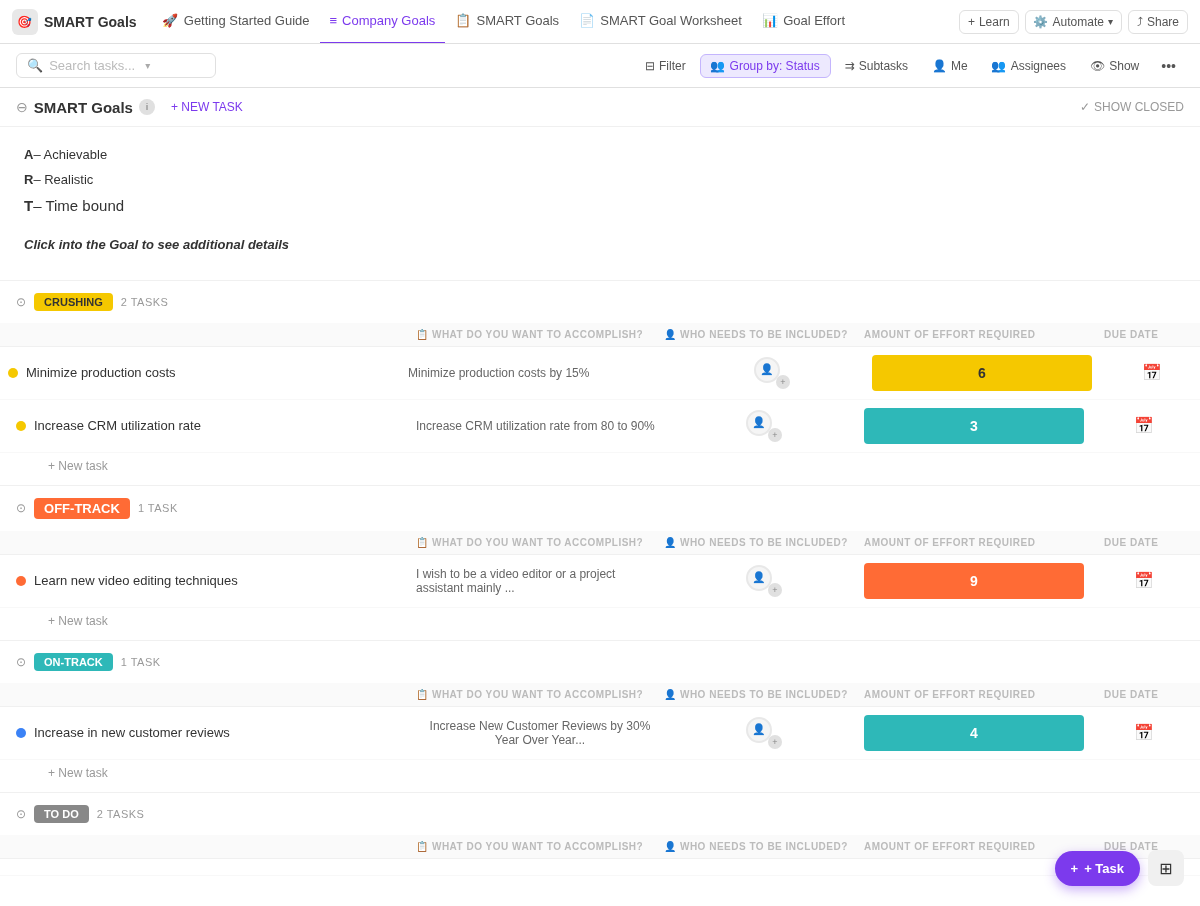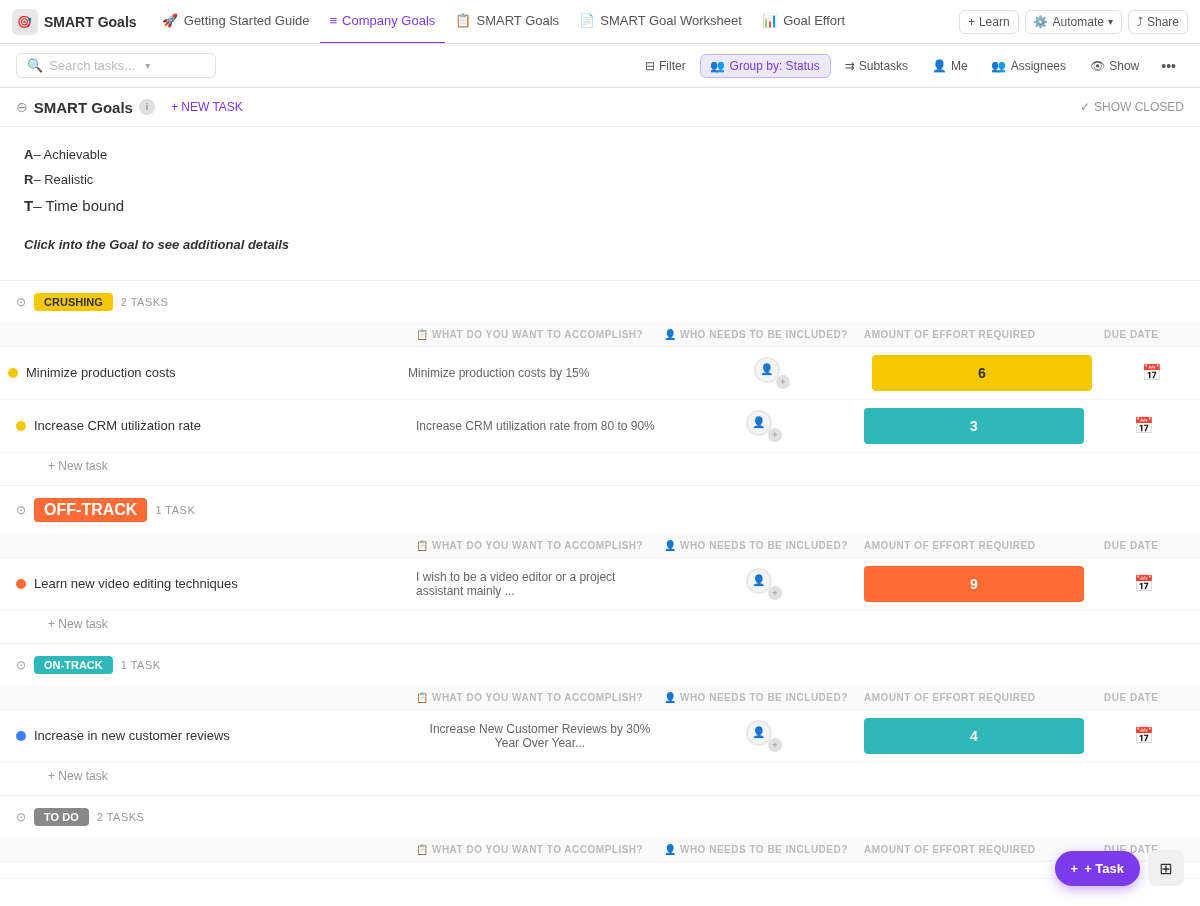--- a/index.html
+++ b/index.html
@@ -170,21 +170,21 @@
       <div style="display:flex;align-items:center;">
         <div style="height:36px;border-radius:4px;display:flex;align-items:center;justify-content:center;color:white;font-weight:700;font-size:14px;width:220px;background:#2eb8b8;cursor:pointer;">3</div>
       </div>
       <div style="display:flex;align-items:center;justify-content:center;color:#ccc;font-size:16px;cursor:pointer;">📅</div>
     </div>
       <div style="padding: 6px 16px 12px 48px; font-size: 12px; color: rgb(153, 153, 153); cursor: pointer;">+ New task</div>
     </div>
     <div style="margin-bottom: 0px;">
       <div style="display: flex; align-items: center; padding: 12px 16px; background: rgb(255, 255, 255); border-top: 1px solid rgb(240, 240, 240);">
     <span style="cursor:pointer;color:#999;font-size:12px;margin-right:8px;">⊙</span>
-    <span style="padding: 3px 10px; border-radius: 4px; font-size: 16px; font-weight: 700; margin-right: 8px; background: rgb(255, 107, 53); color: white;" class="badge-offtrack">OFF-TRACK</span>
+    <span style="padding: 3px 10px; border-radius: 4px; font-size: 13px; font-weight: 700; margin-right: 8px; background: rgb(255, 107, 53); color: white;" class="badge-offtrack">OFF-TRACK</span>
     <span style="color:#999;font-size:11px;text-transform:uppercase;letter-spacing:0.5px;">1 TASK</span>
   </div>
       <div style="display: grid; grid-template-columns: 400px 1fr 200px 240px 80px; align-items: center; padding: 6px 16px; border-bottom: 1px solid rgb(240, 240, 240); background: rgb(250, 250, 250);">
     <div style="font-size:10px;font-weight:600;color:#bbb;"></div>
     <div style="font-size:10px;font-weight:600;color:#bbb;text-transform:uppercase;letter-spacing:0.5px;display:flex;align-items:center;gap:3px;">
           <span>📋</span>
           <span>WHAT DO YOU WANT TO ACCOMPLISH?</span>
         </div>
     <div style="font-size:10px;font-weight:600;color:#bbb;text-transform:uppercase;letter-spacing:0.5px;display:flex;align-items:center;gap:3px;">
           <span>👤</span>

